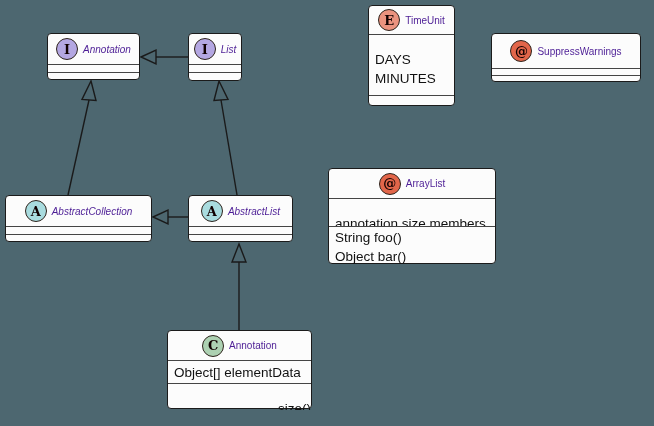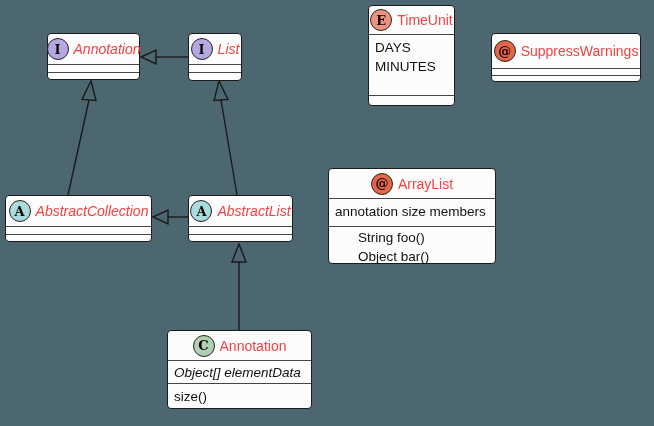--- a/index.html
+++ b/index.html
@@ -18,21 +18,21 @@
     position:absolute;box-sizing:border-box;
     background:var(--box-fill,#FCFCFC);
     border:1.5px solid var(--box-border,#1B1B1B);
     border-radius:4px;
     color:#111;
   }
   .title{
     display:flex;align-items:center;justify-content:center;gap:5px;
     box-sizing:border-box;padding:0 4px;white-space:nowrap;
   }
-  .cname{font-size:14px;color:#ef4444;}
+  .cname{font-size:10px;color:#4c1d95;}
   .cname.italic{font-style:italic;}
   .spot{
     width:20px;height:20px;border-radius:50%;flex:0 0 20px;
     display:flex;align-items:center;justify-content:center;
     font-family:"DejaVu Serif",serif;font-weight:bold;font-size:13px;line-height:1;
     border:1px solid #2E241D;color:#100;
   }
   .spot-interface{background:var(--spot-interface,#B4A7E2);}
   .spot-abstract{background:var(--spot-abstract,#A9DCDF);}
   .spot-enum{background:var(--spot-enum,#EB937F);}
@@ -40,21 +40,21 @@
   .spot-class{background:var(--spot-class,#ADD1B2);}
 
   .compartment{
     box-sizing:border-box;
     border-top:1px solid var(--sep,#454545);
     overflow:hidden;
   }
   .member{
     font-size:13.5px;line-height:19px;padding-left:6px;white-space:nowrap;color:#111;
   }
-  .pad2{padding-top:2px;font-style:italic;} .pad3{padding-top:3px;} .pad1{padding-top:1px;}
+  .pad2{padding-top:2px;} .pad3{padding-top:15px;} .pad1{padding-top:1px;}
 </style>
 </head>
 <body>
 
 <div class="canvas">
 
   <svg class="relations" width="654" height="426">
     <g>
       <polyline class="rel-line" points="188,57 156,57"></polyline>
       <polygon class="rel-head" points="141,57 156,50 156,64"></polygon>
@@ -135,32 +135,32 @@
   </div>
 
   <div class="uml-box" style="left:328px;top:168px;width:168px;height:96px;">
     <div class="title" style="height:29px;">
       <span class="spot spot-annotation">@</span>
       <span class="cname">ArrayList</span>
     </div>
     <div class="compartment pad3" style="height:28px;">
       <div class="member">annotation size members</div>
     </div>
-    <div class="compartment pad1" style="height:38px;padding-left:23px;">
+    <div class="compartment pad1" style="height:38px;">
       <div class="member">String foo()</div>
       <div class="member">Object bar()</div>
     </div>
   </div>
 
   <div class="uml-box" style="left:167px;top:330px;width:145px;height:79px;">
     <div class="title" style="height:29px;">
       <span class="spot spot-class">C</span>
       <span class="cname">Annotation</span>
     </div>
     <div class="compartment pad2" style="height:23px;">
       <div class="member">Object[] elementData</div>
     </div>
-    <div class="compartment pad3" style="height:27px;">
+    <div class="compartment pad3" style="height:27px;text-align:right;">
       <div class="member">size()</div>
     </div>
   </div>
 
 </div>
 
 </body></html>

